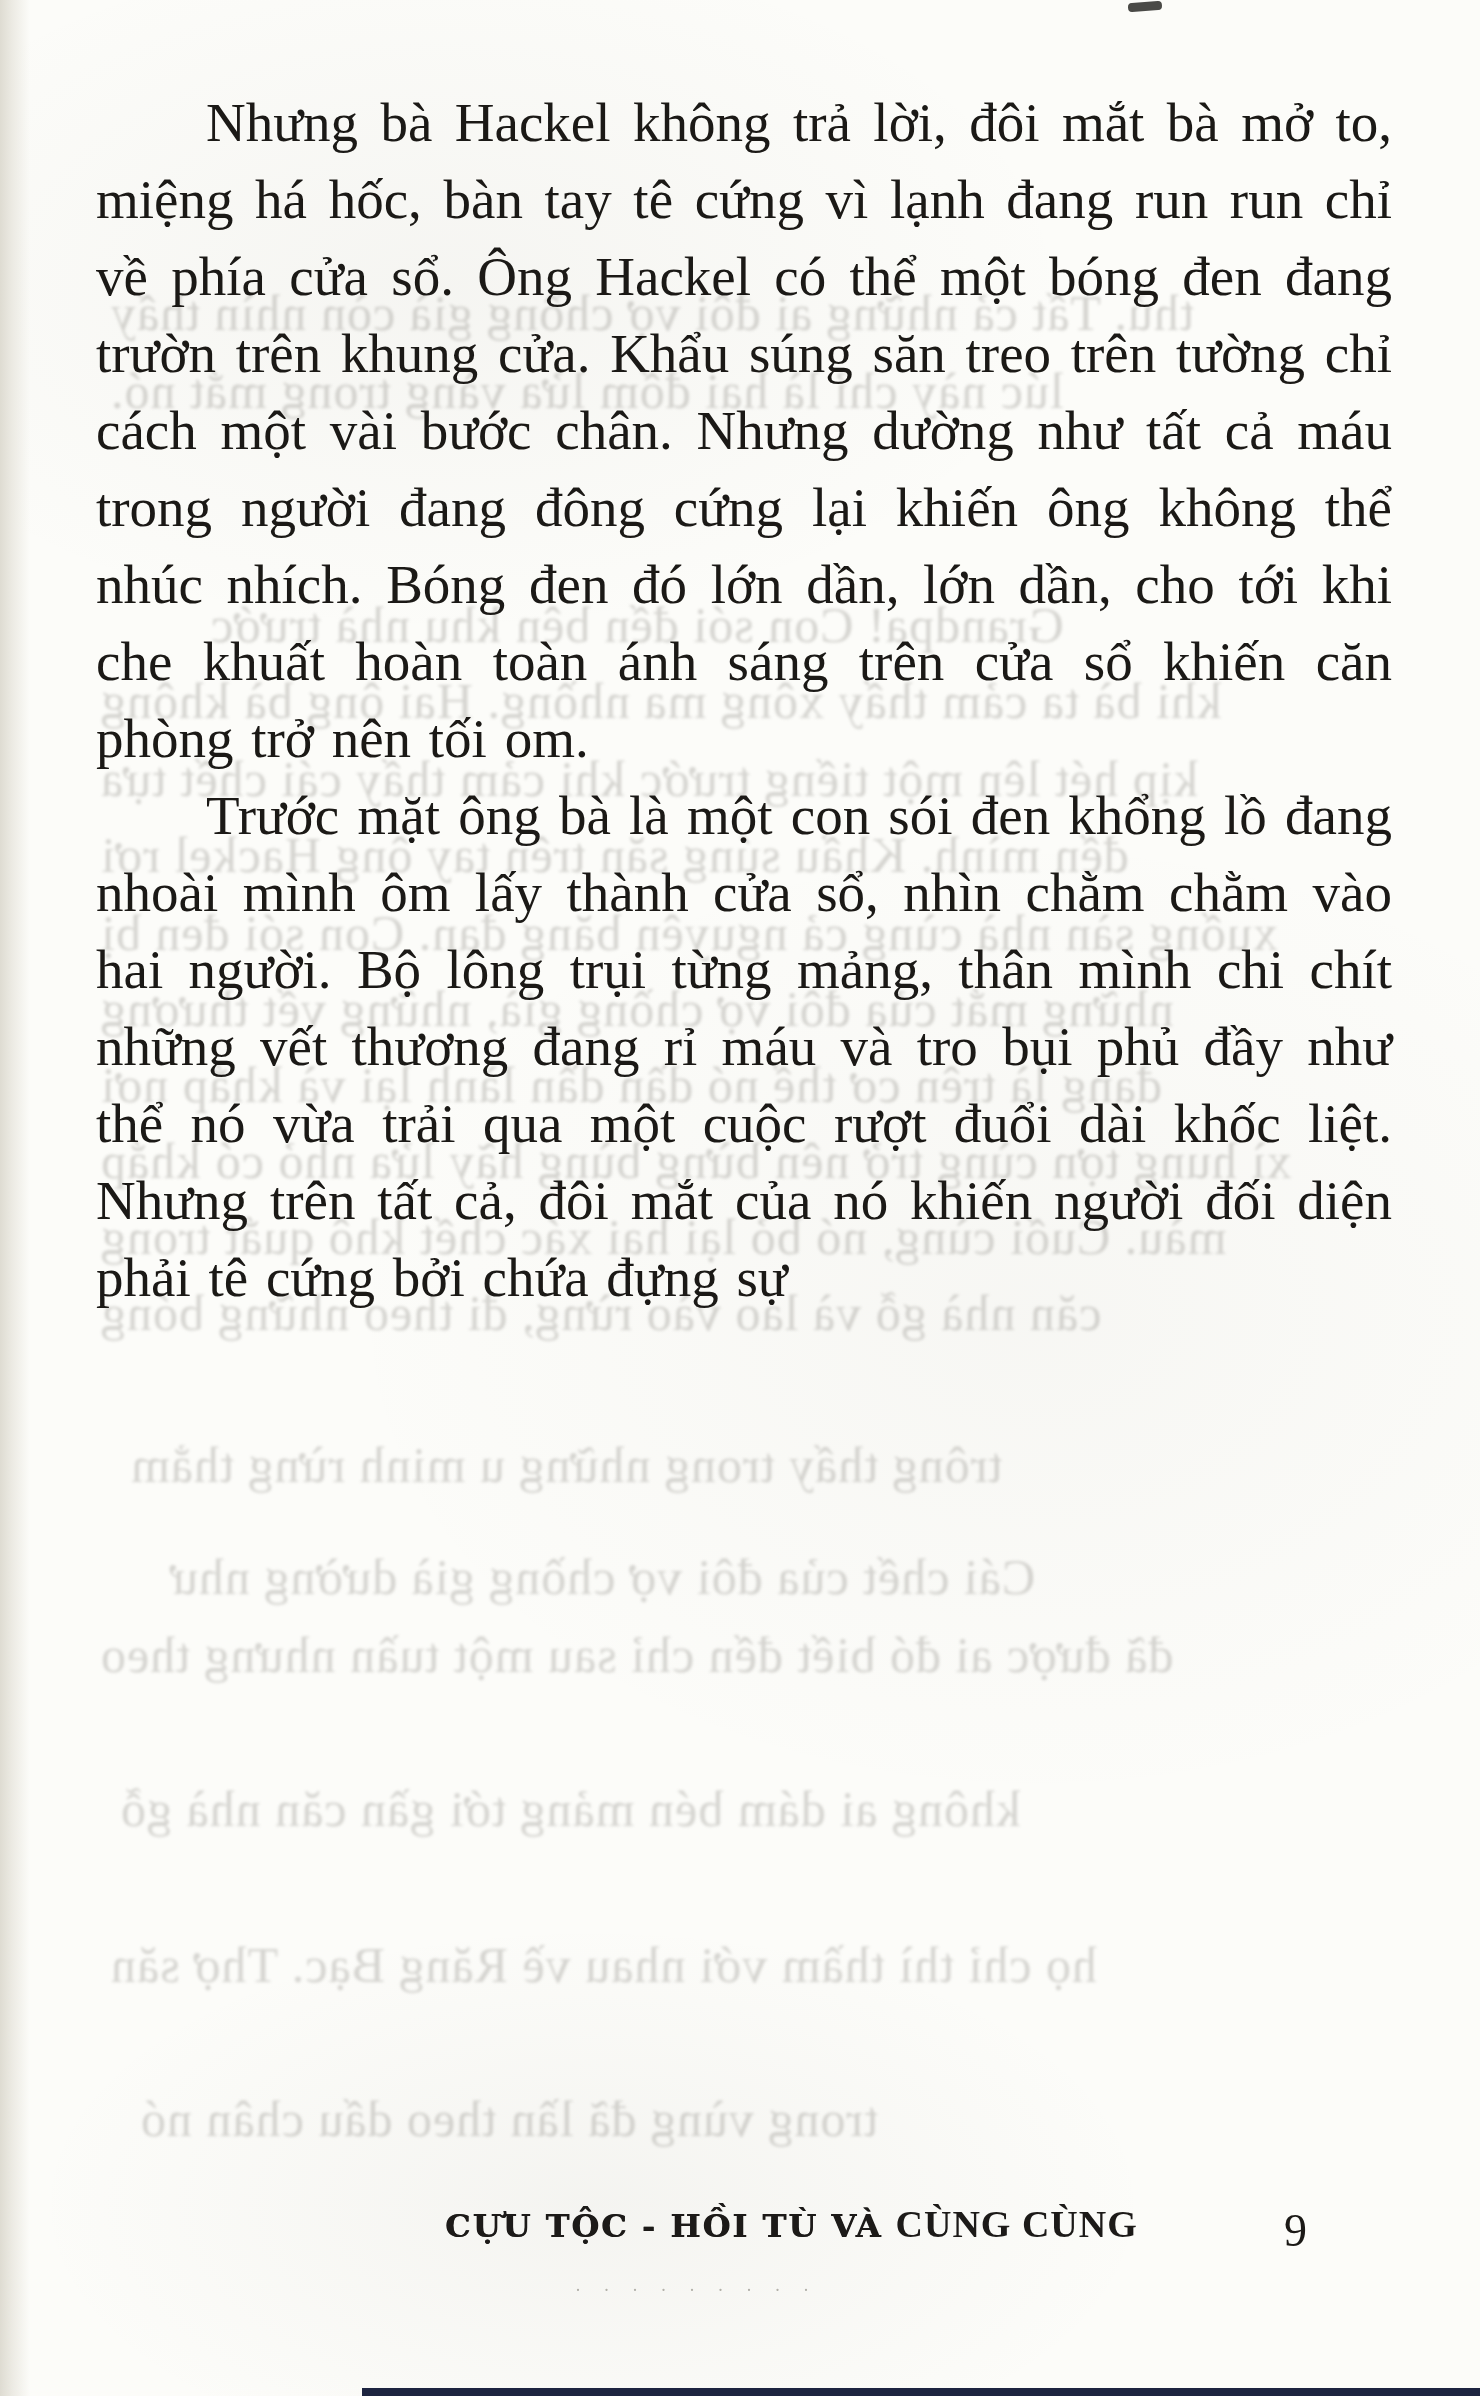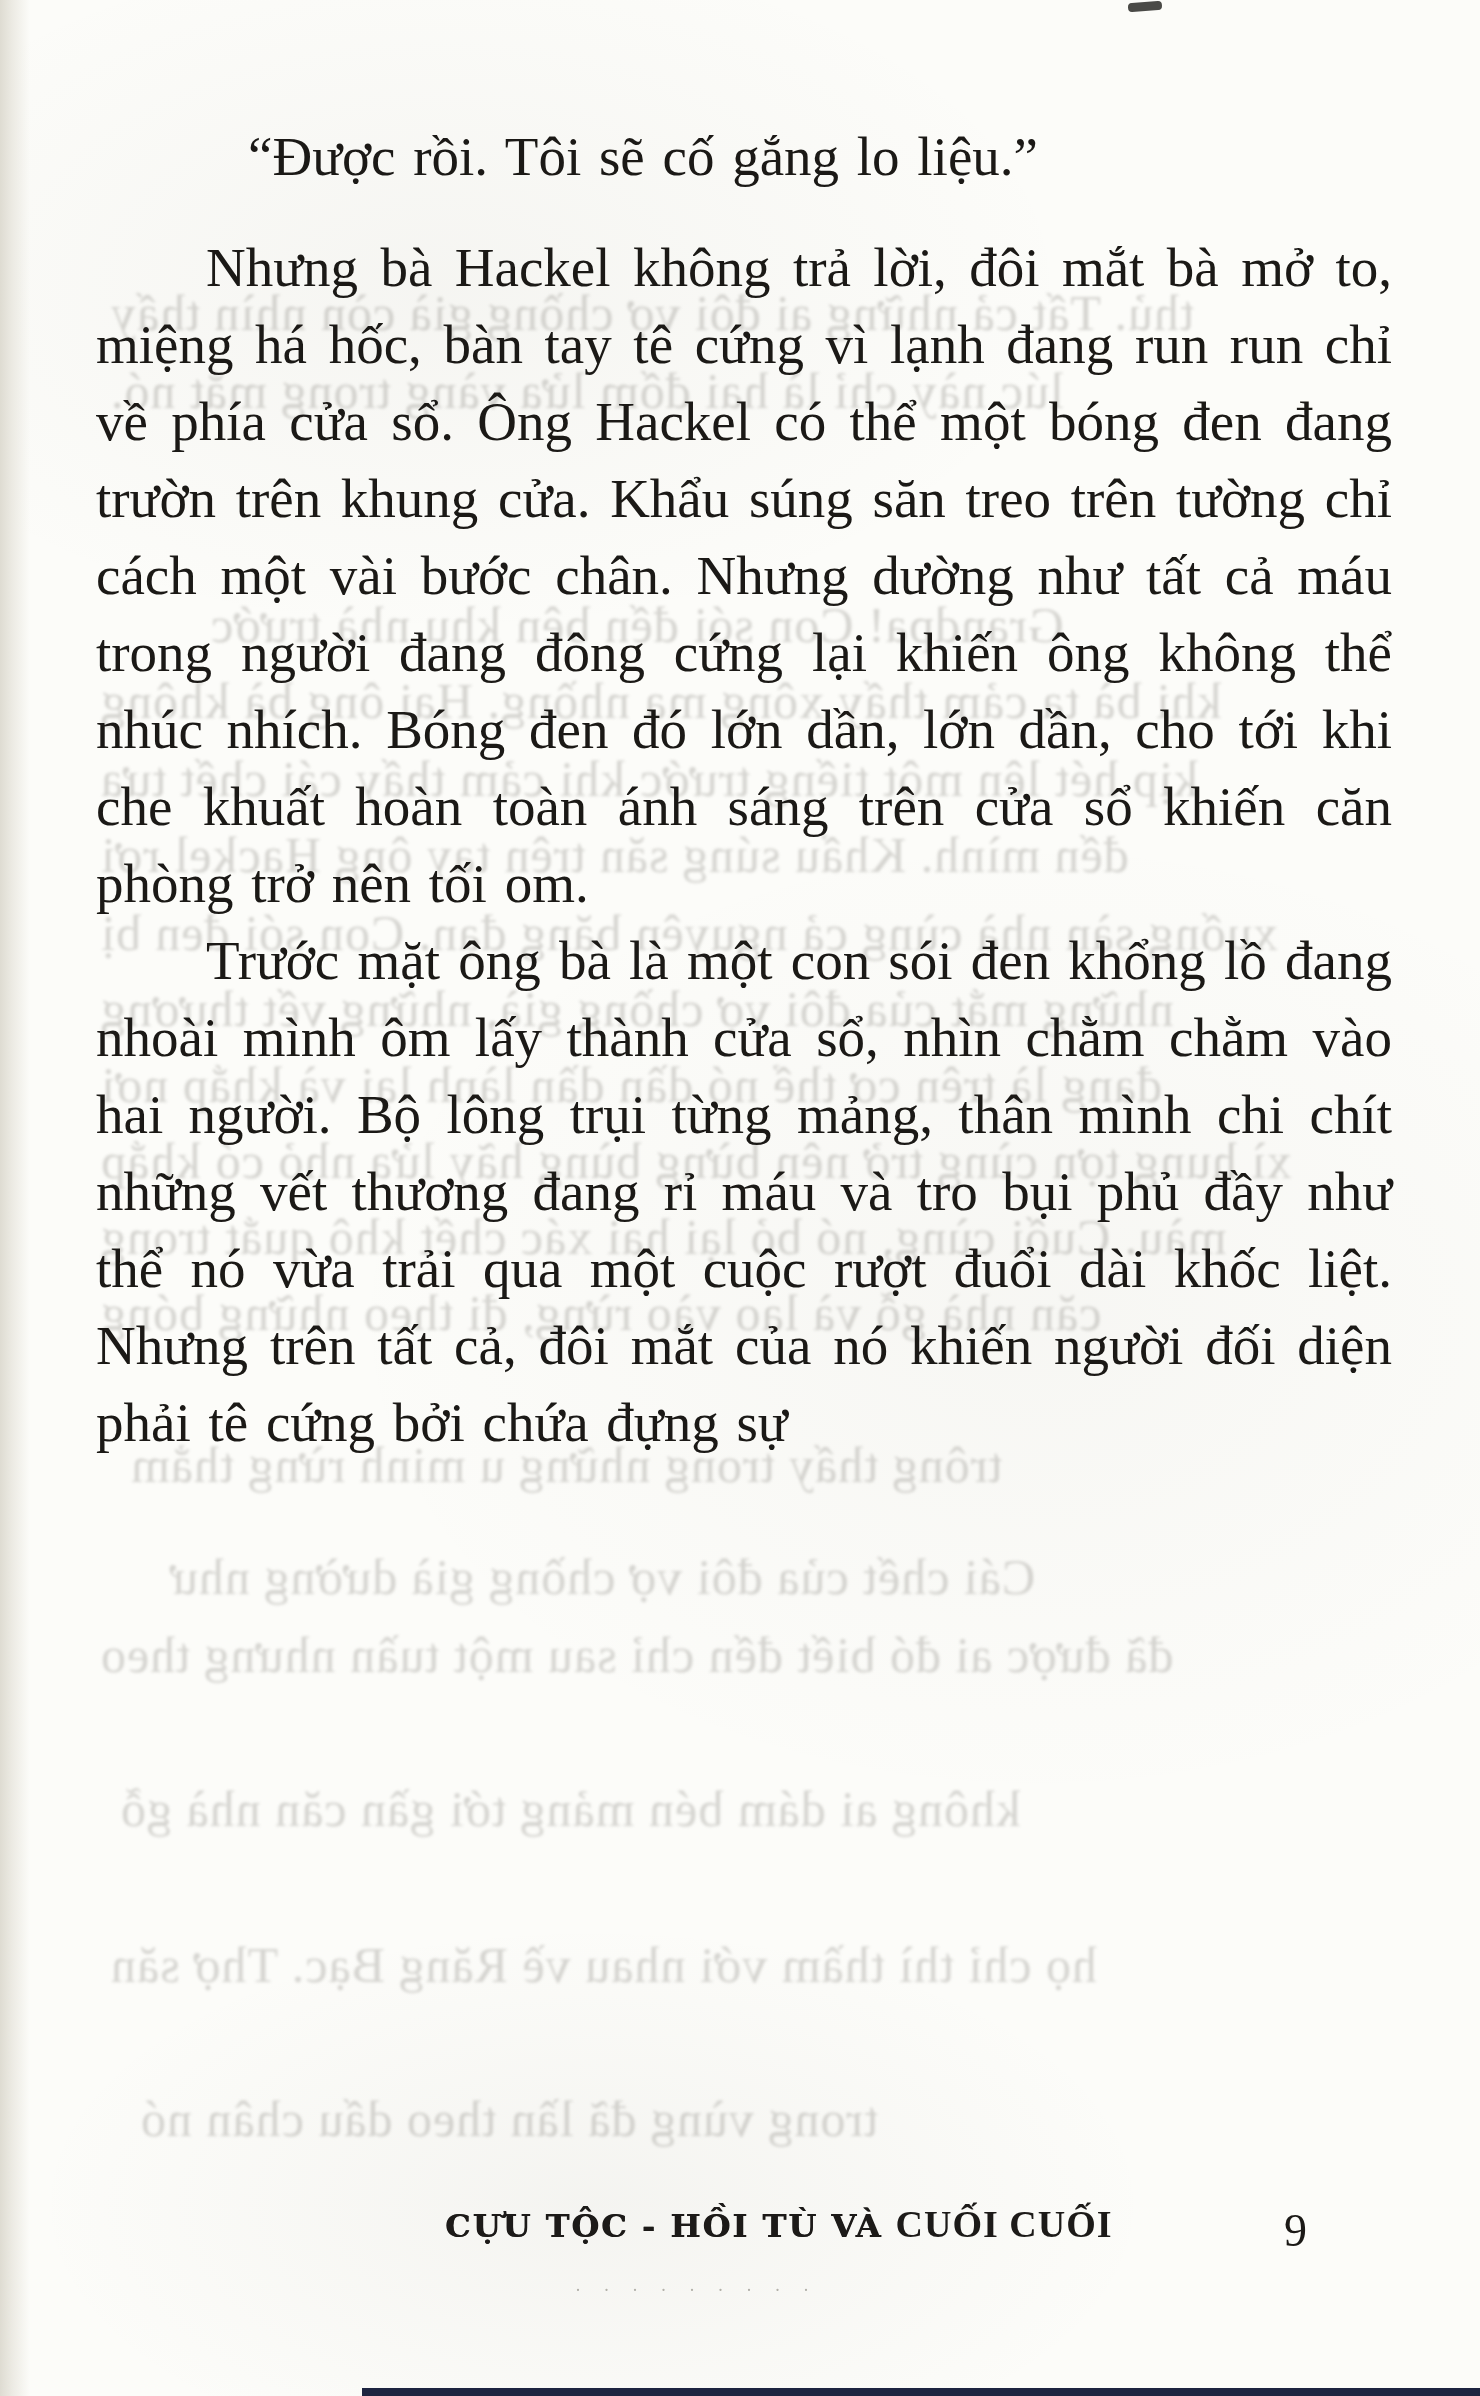--- a/index.html
+++ b/index.html
@@ -92,27 +92,26 @@
       <span class="ghost" style="top: 1284px; left: 100px;">căn nhà gỗ và lao vào rừng, đi theo những bóng</span>
       <span class="ghost" style="top: 1436px; left: 130px;">trông thấy trong những u minh rừng thẳm</span>
       <span class="ghost" style="top: 1548px; left: 170px;">Cái chết của đôi vợ chồng già dường như</span>
       <span class="ghost" style="top: 1626px; left: 100px;">đã được ai đó biết đến chỉ sau một tuần nhưng theo</span>
       <span class="ghost" style="top: 1780px; left: 120px;">không ai dám bén mảng tới gần căn nhà gỗ</span>
       <span class="ghost" style="top: 1936px; left: 110px;">họ chỉ thì thầm với nhau về Răng Bạc. Thợ săn</span>
       <span class="ghost" style="top: 2090px; left: 140px;">trong vùng đã lần theo dấu chân nó</span>
     </div>
 
   <div class="body-text">
-    <p class="dialogue">“Được rồi. Tôi sẽ cố gắng lo liệu.”</p>
     <p>Nhưng bà Hackel không trả lời, đôi mắt bà mở to, miệng há hốc, bàn tay tê cứng vì lạnh đang run run chỉ về phía cửa sổ. Ông Hackel có thể một bóng đen đang trườn trên khung cửa. Khẩu súng săn treo trên tường chỉ cách một vài bước chân. Nhưng dường như tất cả máu trong người đang đông cứng lại khiến ông không thể nhúc nhích. Bóng đen đó lớn dần, lớn dần, cho tới khi che khuất hoàn toàn ánh sáng trên cửa sổ khiến căn phòng trở nên tối om.</p>
     <p>Trước mặt ông bà là một con sói đen khổng lồ đang nhoài mình ôm lấy thành cửa sổ, nhìn chằm chằm vào hai người. Bộ lông trụi từng mảng, thân mình chi chít những vết thương đang rỉ máu và tro bụi phủ đầy như thể nó vừa trải qua một cuộc rượt đuổi dài khốc liệt. Nhưng trên tất cả, đôi mắt của nó khiến người đối diện phải tê cứng bởi chứa đựng sự</p>
   </div>
 
   <div class="footer-title">
-    <span class="gothic">CỰU TỘC - HỒI TÙ VÀ </span><span class="plain">CUỐI CUỐI</span>
+    <span class="gothic">CỰU TỘC - HỒI TÙ VÀ </span><span class="plain">CÙNG CÙNG</span>
   </div>
 
   <div class="footer-ornament">· · · · · · · · ·</div>
 
   <div class="page-number">9</div>
 
   <div class="bottom-bar"></div>
 
 </div>
 

